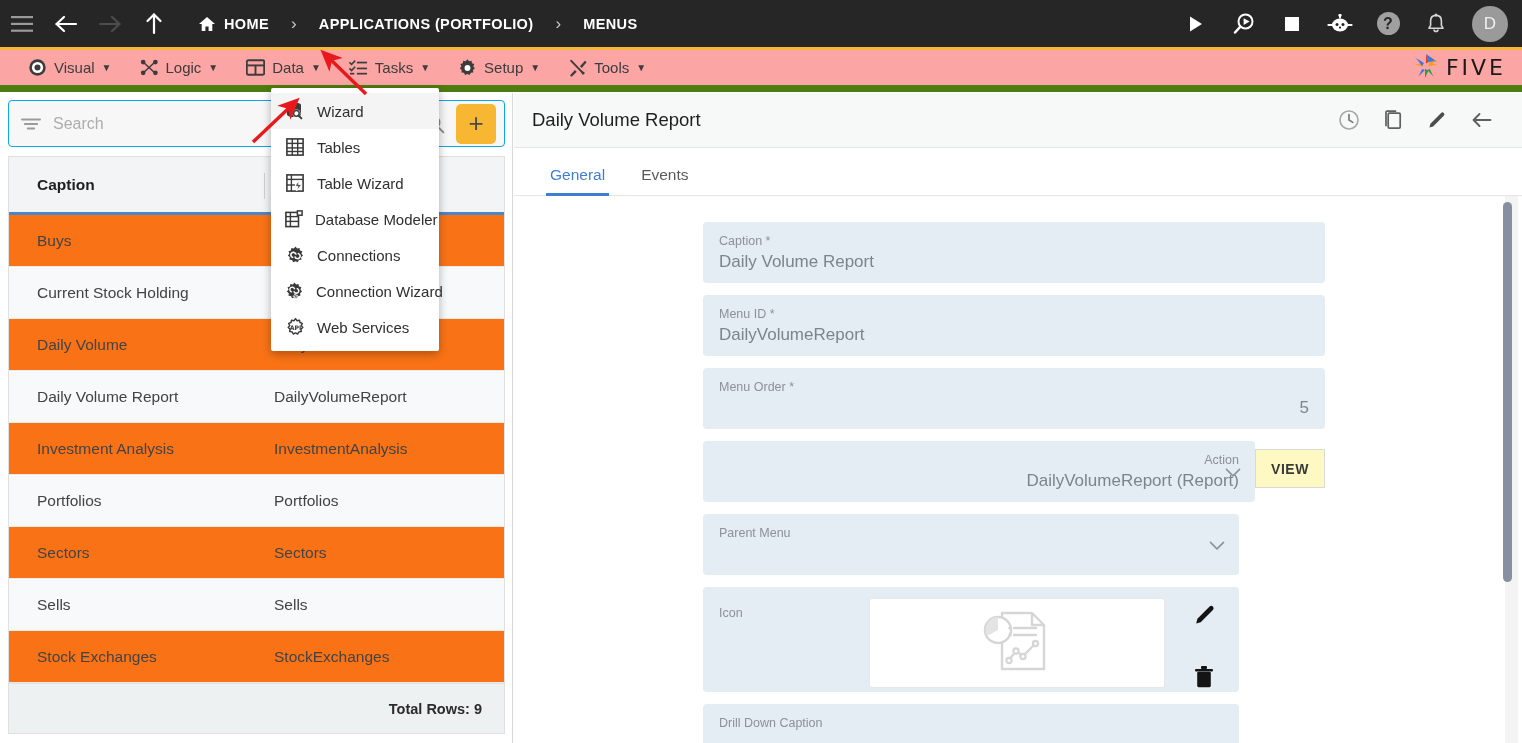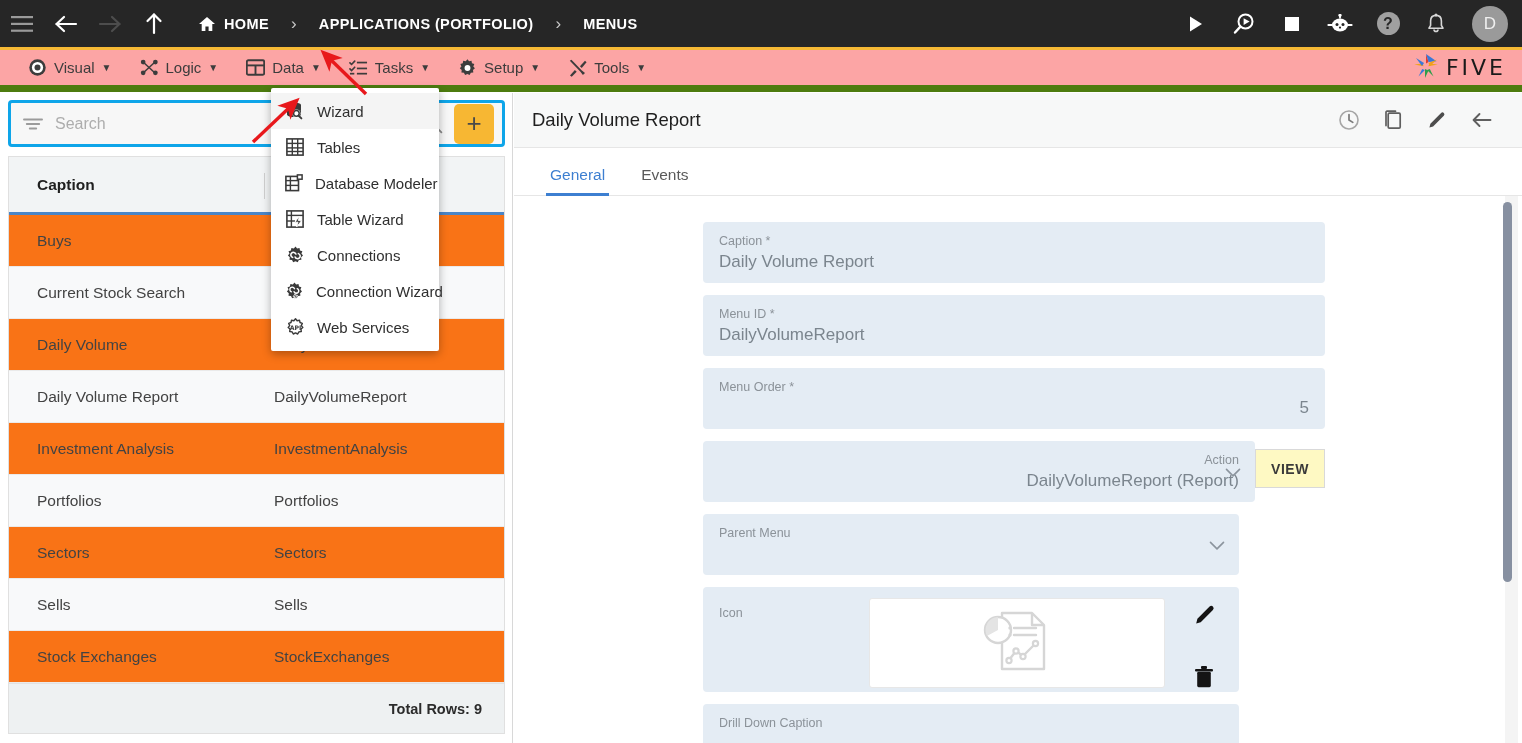--- a/index.html
+++ b/index.html
@@ -58,21 +58,21 @@
   }
   .five-word { font-size: 22px; letter-spacing: 3px; color: #1a1a1a; font-family: "DejaVu Sans", sans-serif; }
 
   
   .leftpane {
     position: absolute; left: 0; top: 93px; width: 513px; height: 650px;
     background: #ffffff; border-right: 1px solid #d8d8d8;
   }
   .searchbar {
     position: absolute; left: 8px; top: 7px; width: 497px; height: 47px;
-    background: #f7f7f7; border: 3px solid #0ea5e9; border-radius: 4px;
+    background: #f7f7f7; border: 1px solid #0ea5e9; border-radius: 4px;
     display: flex; align-items: center; padding: 0 8px;
   }
   .filter-ico { width: 28px; display: flex; justify-content: center; color: #9b9b9b; }
   .search-input-txt { flex: 1; font-size: 16px; color: #adadad; padding-left: 8px; }
   .mag-ico { width: 34px; display: flex; justify-content: center; color: #8a8a8a; }
   .plus-btn {
     width: 40px; height: 40px; background: #f7b733; border-radius: 5px;
     display: flex; align-items: center; justify-content: center;
     color: #4a4a4a; font-size: 26px; font-weight: 300; cursor: pointer; margin-left: 4px;
   }
@@ -390,21 +390,21 @@
       <div class="ghead">
         <div class="hcell">Caption</div>
         <div class="hsep"></div>
       </div>
       <div id="grid-body">
           <div class="grow">
             <div class="c1">Buys</div>
             <div class="c2">Buys</div>
           </div>
           <div class="grow">
-            <div class="c1">Current Stock Search</div>
+            <div class="c1">Current Stock Holding</div>
             <div class="c2">CurrentStockHolding</div>
           </div>
           <div class="grow">
             <div class="c1">Daily Volume</div>
             <div class="c2">DailyVolume</div>
           </div>
           <div class="grow">
             <div class="c1">Daily Volume Report</div>
             <div class="c2">DailyVolumeReport</div>
           </div>
@@ -590,40 +590,40 @@
           <line x1="0.9" y1="13.5" x2="17.1" y2="13.5" stroke="#3a3a3a" stroke-width="1.4"></line>
           <line x1="6.3" y1="0.9" x2="6.3" y2="17.1" stroke="#3a3a3a" stroke-width="1.4"></line>
           <line x1="11.7" y1="0.9" x2="11.7" y2="17.1" stroke="#3a3a3a" stroke-width="1.4"></line>
         </svg>
       </span>
       <span>Tables</span>
     </div>
     <div class="dd-item">
       <span class="dd-ico">
         <svg width="18" height="18" viewBox="0 0 18 18">
+          <rect x="0.9" y="0.9" width="16.2" height="16.2" stroke="#3a3a3a" stroke-width="1.6" fill="none"></rect>
+          <line x1="0.9" y1="5.4" x2="17.1" y2="5.4" stroke="#3a3a3a" stroke-width="1.4"></line>
+          <line x1="0.9" y1="11" x2="9" y2="11" stroke="#3a3a3a" stroke-width="1.4"></line>
+          <line x1="5.4" y1="0.9" x2="5.4" y2="17.1" stroke="#3a3a3a" stroke-width="1.4"></line>
+          <path d="M13.3 6.2 L8.9 12.2 H12 L10.6 17 L15.6 10.6 H12.4 Z" fill="#3a3a3a" stroke="#ffffff" stroke-width="0.9"></path>
+        </svg>
+      </span>
+      <span>Table Wizard</span>
+    </div>
+    <div class="dd-item">
+      <span class="dd-ico">
+        <svg width="18" height="18" viewBox="0 0 18 18">
           <rect x="0.9" y="2.4" width="12.6" height="14.2" stroke="#3a3a3a" stroke-width="1.6" fill="none"></rect>
           <line x1="0.9" y1="6.6" x2="13.5" y2="6.6" stroke="#3a3a3a" stroke-width="1.4"></line>
           <line x1="0.9" y1="11.4" x2="13.5" y2="11.4" stroke="#3a3a3a" stroke-width="1.4"></line>
           <line x1="5.4" y1="2.4" x2="5.4" y2="16.6" stroke="#3a3a3a" stroke-width="1.4"></line>
           <rect x="12.4" y="0.9" width="4.7" height="4.3" stroke="#3a3a3a" stroke-width="1.5" fill="#ffffff"></rect>
         </svg>
       </span>
       <span>Database Modeler</span>
-    </div>
-    <div class="dd-item">
-      <span class="dd-ico">
-        <svg width="18" height="18" viewBox="0 0 18 18">
-          <rect x="0.9" y="0.9" width="16.2" height="16.2" stroke="#3a3a3a" stroke-width="1.6" fill="none"></rect>
-          <line x1="0.9" y1="5.4" x2="17.1" y2="5.4" stroke="#3a3a3a" stroke-width="1.4"></line>
-          <line x1="0.9" y1="11" x2="9" y2="11" stroke="#3a3a3a" stroke-width="1.4"></line>
-          <line x1="5.4" y1="0.9" x2="5.4" y2="17.1" stroke="#3a3a3a" stroke-width="1.4"></line>
-          <path d="M13.3 6.2 L8.9 12.2 H12 L10.6 17 L15.6 10.6 H12.4 Z" fill="#3a3a3a" stroke="#ffffff" stroke-width="0.9"></path>
-        </svg>
-      </span>
-      <span>Table Wizard</span>
     </div>
     <div class="dd-item">
       <span class="dd-ico">
         <svg width="19" height="19" viewBox="0 0 19 19">
           <path d="M9.5 0.6 l1.6 2 2.4-.6 .5 2.4 2.4 .9 -1 2.3 1.6 1.9 -1.9 1.7 .3 2.5 -2.5 .4 -1.2 2.2 -2.2-1.1 -2.3 1.1 -1.2-2.2 -2.5-.4 .3-2.5 -1.9-1.7 1.6-1.9 -1-2.3 2.4-.9 .5-2.4 2.4 .6 Z" fill="#3a3a3a"></path>
           <path d="M6.6 11.4 a2.6 2.6 0 1 1 3.3-3.3 M12.4 7.6 a2.6 2.6 0 1 1 -3.3 3.3" stroke="#ffffff" stroke-width="1.5" fill="none" stroke-linecap="round"></path>
         </svg>
       </span>
       <span>Connections</span>
     </div>

